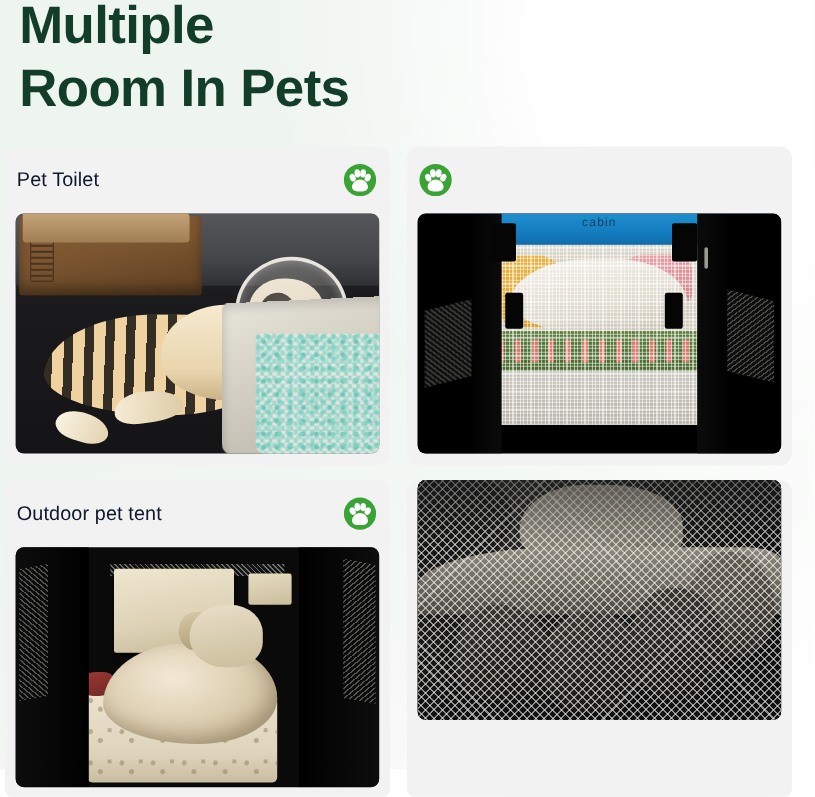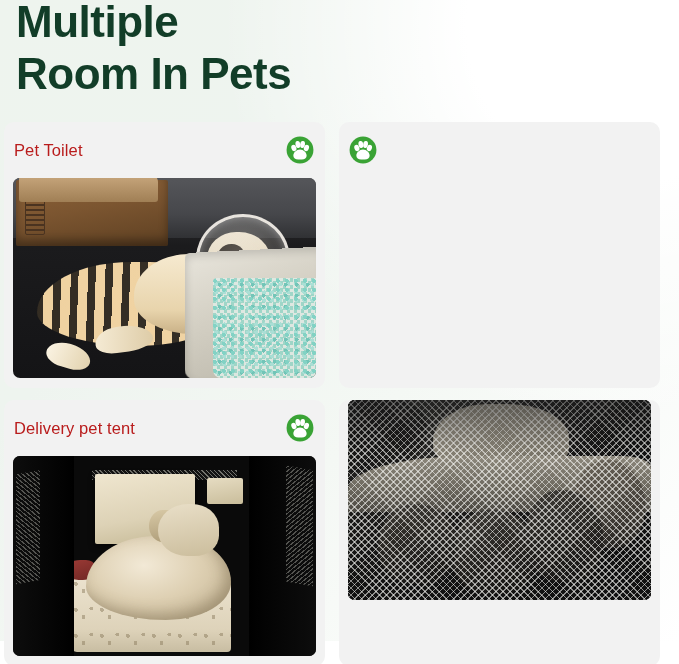--- a/index.html
+++ b/index.html
@@ -65,21 +65,21 @@
   }
   .card-head {
     height: 56px;
     display: flex;
     align-items: center;
     justify-content: space-between;
     padding: 0 11px 0 10px;
     box-sizing: border-box;
   }
   .card-title {
-    color: #b91c1c;
+    color: #0f172a;
     font-size: 16.5px;
     line-height: 20px;
     white-space: nowrap;
     letter-spacing: 0.1px;
   }
   .paw-badge {
     flex: 0 0 auto;
     width: 28px;
     height: 28px;
     display: block;
@@ -423,25 +423,46 @@
       <div class="card-head">
         <svg class="paw-badge" viewBox="0 0 48 48">
           <circle cx="24" cy="24" r="23" fill="#3aa335"></circle>
           <ellipse cx="13.5" cy="20.5" rx="4.2" ry="5.6" fill="#ffffff" transform="rotate(-22 13.5 20.5)"></ellipse>
           <ellipse cx="20.3" cy="14.6" rx="4.1" ry="5.9" fill="#ffffff" transform="rotate(-8 20.3 14.6)"></ellipse>
           <ellipse cx="28.4" cy="14.6" rx="4.1" ry="5.9" fill="#ffffff" transform="rotate(8 28.4 14.6)"></ellipse>
           <ellipse cx="35.0" cy="20.5" rx="4.2" ry="5.6" fill="#ffffff" transform="rotate(22 35 20.5)"></ellipse>
           <path d="M24 23.2c6.2 0 11.4 5.2 11.4 10.6 0 4.1-3.6 6.6-8.2 6.6h-6.4c-4.6 0-8.2-2.5-8.2-6.6C12.6 28.4 17.8 23.2 24 23.2z" fill="#ffffff"></path>
         </svg>
       </div>
+      <div class="card-media ph2">
+        <div class="bluetop"></div>
+        <div class="cabin-label">cabin</div>
+        <div class="window">
+          <div class="w-yellow"></div>
+          <div class="w-pink"></div>
+          <div class="w-cat"></div>
+          <div class="w-greenbed"></div>
+          <div class="w-floor"></div>
+          <div class="mesh"></div>
+        </div>
+        <div class="frameL"></div>
+        <div class="frameR"></div>
+        <div class="sidemeshL"></div>
+        <div class="sidemeshR"></div>
+        <div class="strapA"></div>
+        <div class="strapB"></div>
+        <div class="strapC"></div>
+        <div class="strapD"></div>
+        <div class="zip"></div>
+      </div>
     </div>
 
     <div class="card row2">
       <div class="card-head">
-        <span class="card-title">Delivery pet tent</span>
+        <span class="card-title">Outdoor pet tent</span>
         <svg class="paw-badge" viewBox="0 0 48 48">
           <circle cx="24" cy="24" r="23" fill="#3aa335"></circle>
           <ellipse cx="13.5" cy="20.5" rx="4.2" ry="5.6" fill="#ffffff" transform="rotate(-22 13.5 20.5)"></ellipse>
           <ellipse cx="20.3" cy="14.6" rx="4.1" ry="5.9" fill="#ffffff" transform="rotate(-8 20.3 14.6)"></ellipse>
           <ellipse cx="28.4" cy="14.6" rx="4.1" ry="5.9" fill="#ffffff" transform="rotate(8 28.4 14.6)"></ellipse>
           <ellipse cx="35.0" cy="20.5" rx="4.2" ry="5.6" fill="#ffffff" transform="rotate(22 35 20.5)"></ellipse>
           <path d="M24 23.2c6.2 0 11.4 5.2 11.4 10.6 0 4.1-3.6 6.6-8.2 6.6h-6.4c-4.6 0-8.2-2.5-8.2-6.6C12.6 28.4 17.8 23.2 24 23.2z" fill="#ffffff"></path>
         </svg>
       </div>
       <div class="card-media ph3">

